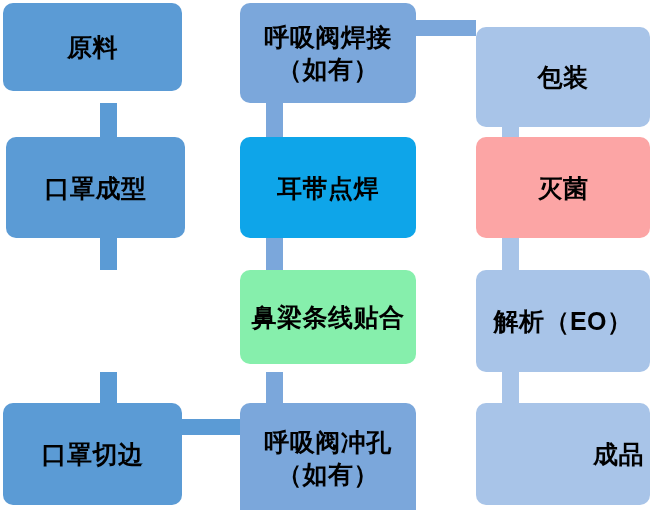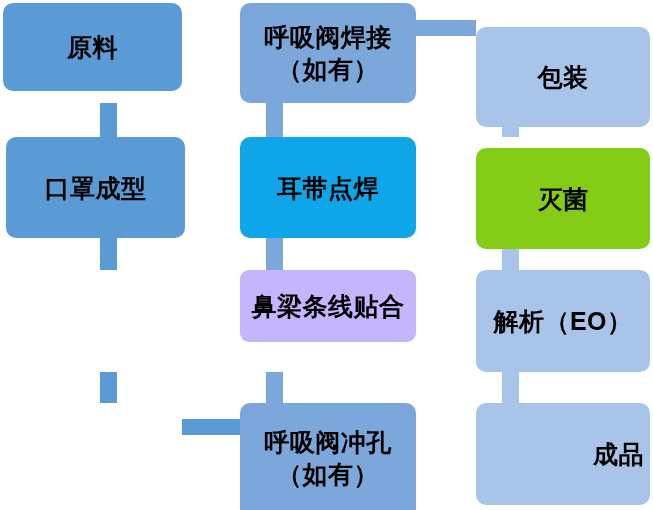--- a/index.html
+++ b/index.html
@@ -56,36 +56,39 @@
     <div class="connector" style="left: 416px; top: 20px; width: 60px; height: 16px; background: rgb(123, 167, 219);"></div>
     <div class="connector" style="left: 502px; top: 103px; width: 17px; height: 34px; background: rgb(168, 196, 232);"></div>
     <div class="connector" style="left: 502px; top: 238px; width: 17px; height: 32px; background: rgb(168, 196, 232);"></div>
     <div class="connector" style="left: 502px; top: 372px; width: 17px; height: 31px; background: rgb(168, 196, 232);"></div>
     <div class="node" style="left: 3px; top: 3px; width: 179px; height: 88px; background: rgb(91, 155, 213);">
       <span class="nodelabel">原料</span>
     </div>
     <div class="node" style="left: 6px; top: 137px; width: 179px; height: 101px; background: rgb(91, 155, 213);">
       <span class="nodelabel">口罩成型</span>
     </div>
+    <div class="node" style="left: 3px; top: 403px; width: 179px; height: 102px; background: rgb(91, 155, 213);">
+      <span class="nodelabel">口罩切边</span>
+    </div>
     <div class="node" style="left: 240px; top: 3px; width: 176px; height: 100px; background: rgb(123, 167, 219); justify-content: flex-end;">
       <span class="nodelabel">呼吸阀焊接（如有）</span>
     </div>
     <div class="node" style="left: 240px; top: 137px; width: 176px; height: 101px; background: #0ea5e9;">
       <span class="nodelabel">耳带点焊</span>
     </div>
-    <div class="node" style="left: 240px; top: 270px; width: 176px; height: 72px; background: #c4b5fd; border-radius: 9px;">
+    <div class="node" style="left: 240px; top: 270px; width: 176px; height: 94px; background: #86efac;">
       <span class="nodelabel">鼻梁条线贴合</span>
     </div>
     <div class="node" style="left: 240px; top: 403px; width: 176px; height: 116px; background: rgb(123, 167, 219); font-family: Liberation Mono, monospace;">
       <span class="nodelabel">呼吸阀冲孔（如有）</span>
     </div>
     <div class="node" style="left: 476px; top: 15px; width: 174px; height: 100px; background: rgb(168, 196, 232); margin-top: 12px;">
       <span class="nodelabel">包装</span>
     </div>
-    <div class="node" style="left: 476px; top: 148px; width: 174px; height: 101px; background: #84cc16;">
+    <div class="node" style="left: 476px; top: 137px; width: 174px; height: 101px; background: #fca5a5;">
       <span class="nodelabel">灭菌</span>
     </div>
     <div class="node" style="left: 476px; top: 270px; width: 174px; height: 102px; background: rgb(168, 196, 232);">
       <span class="nodelabel">解析（EO）</span>
     </div>
     <div class="node" style="left: 476px; top: 403px; width: 174px; height: 102px; background: rgb(168, 196, 232); text-align: right;">
       <span class="nodelabel">成品</span>
     </div>
   </div>
 

